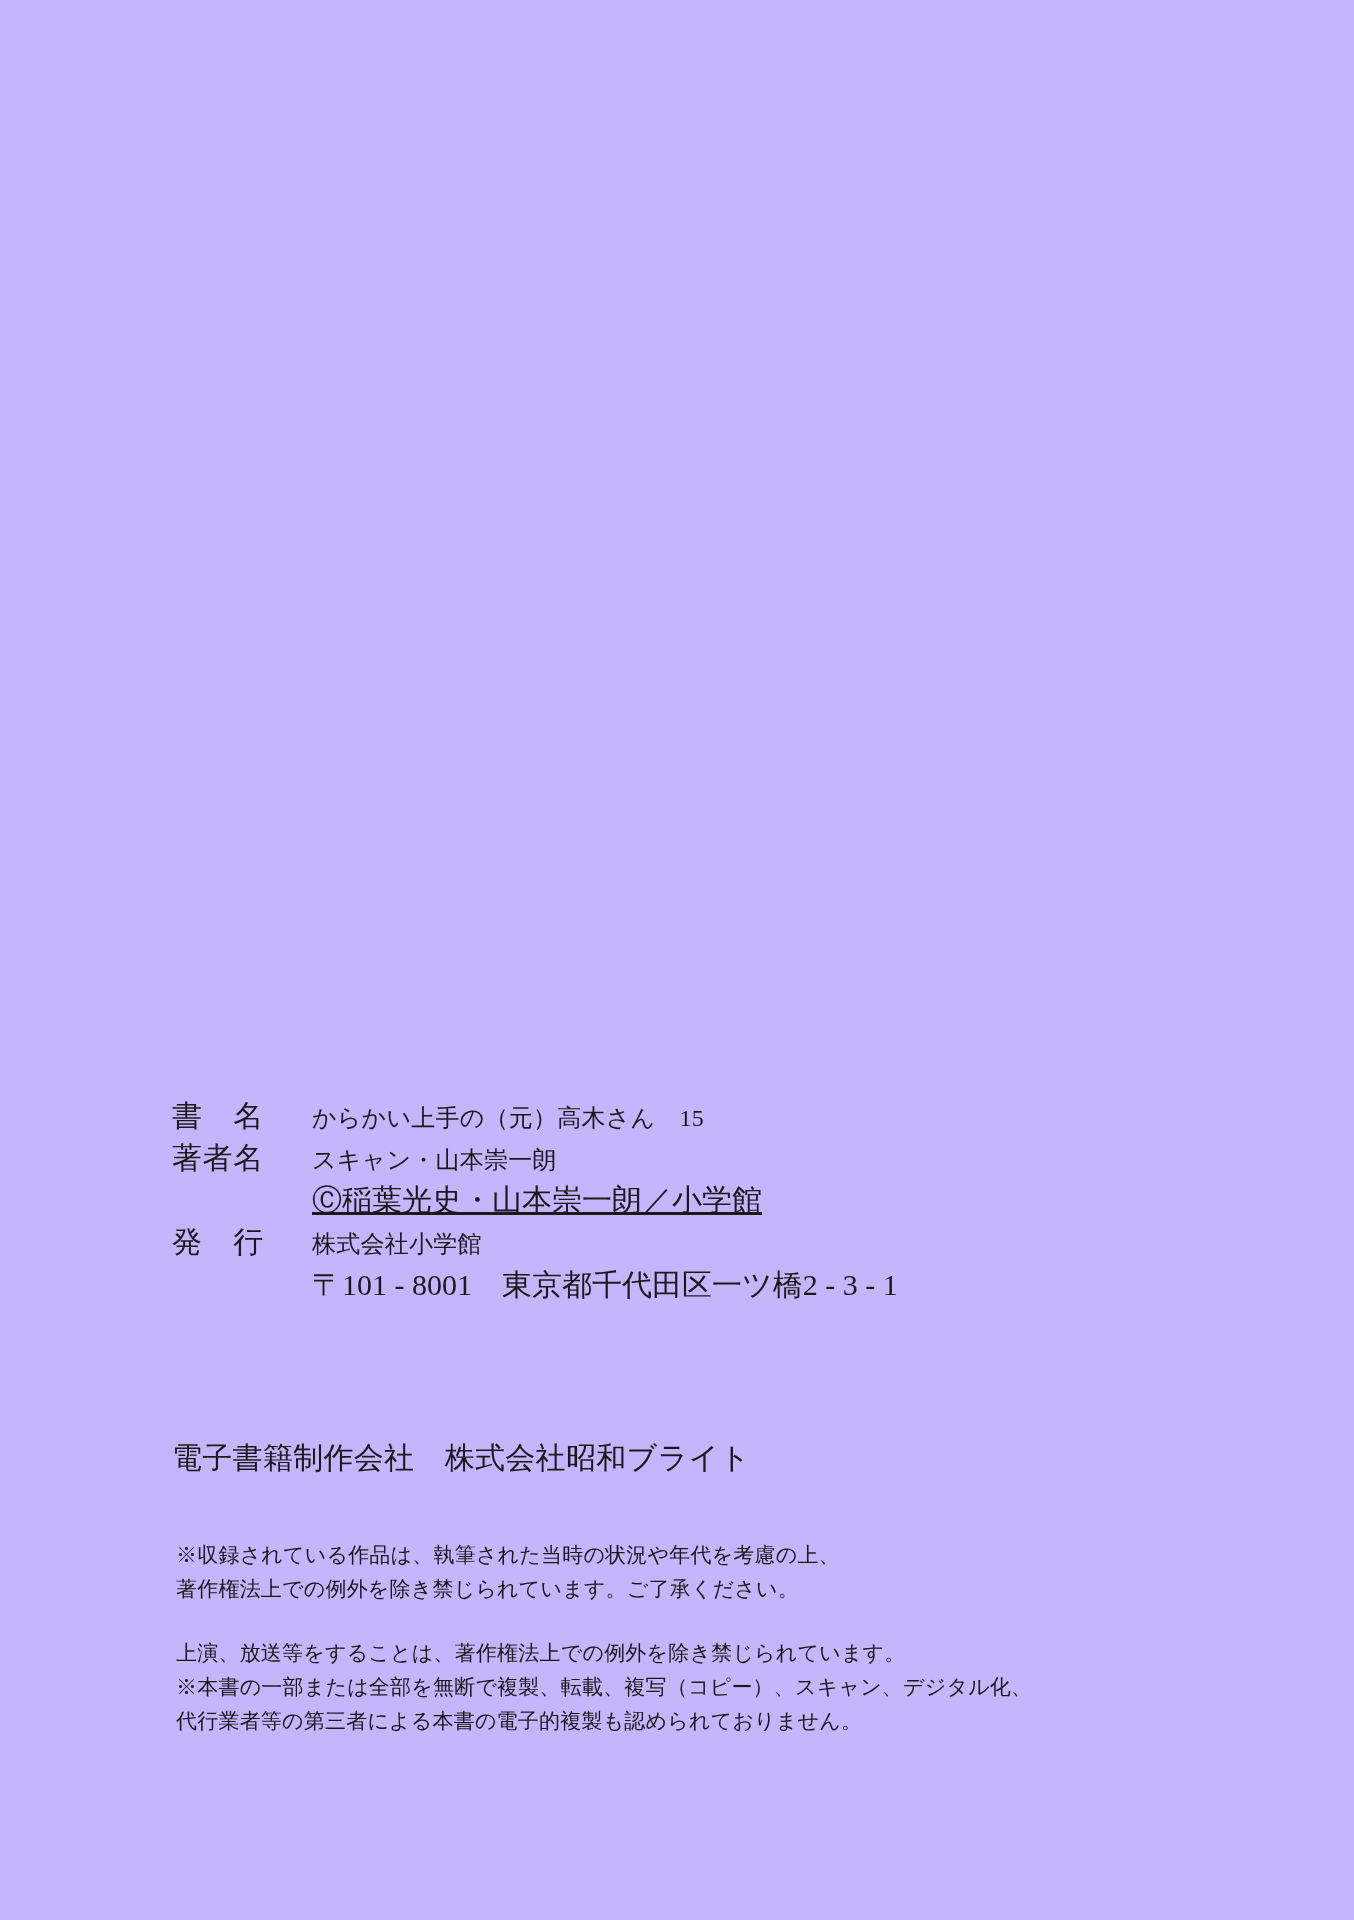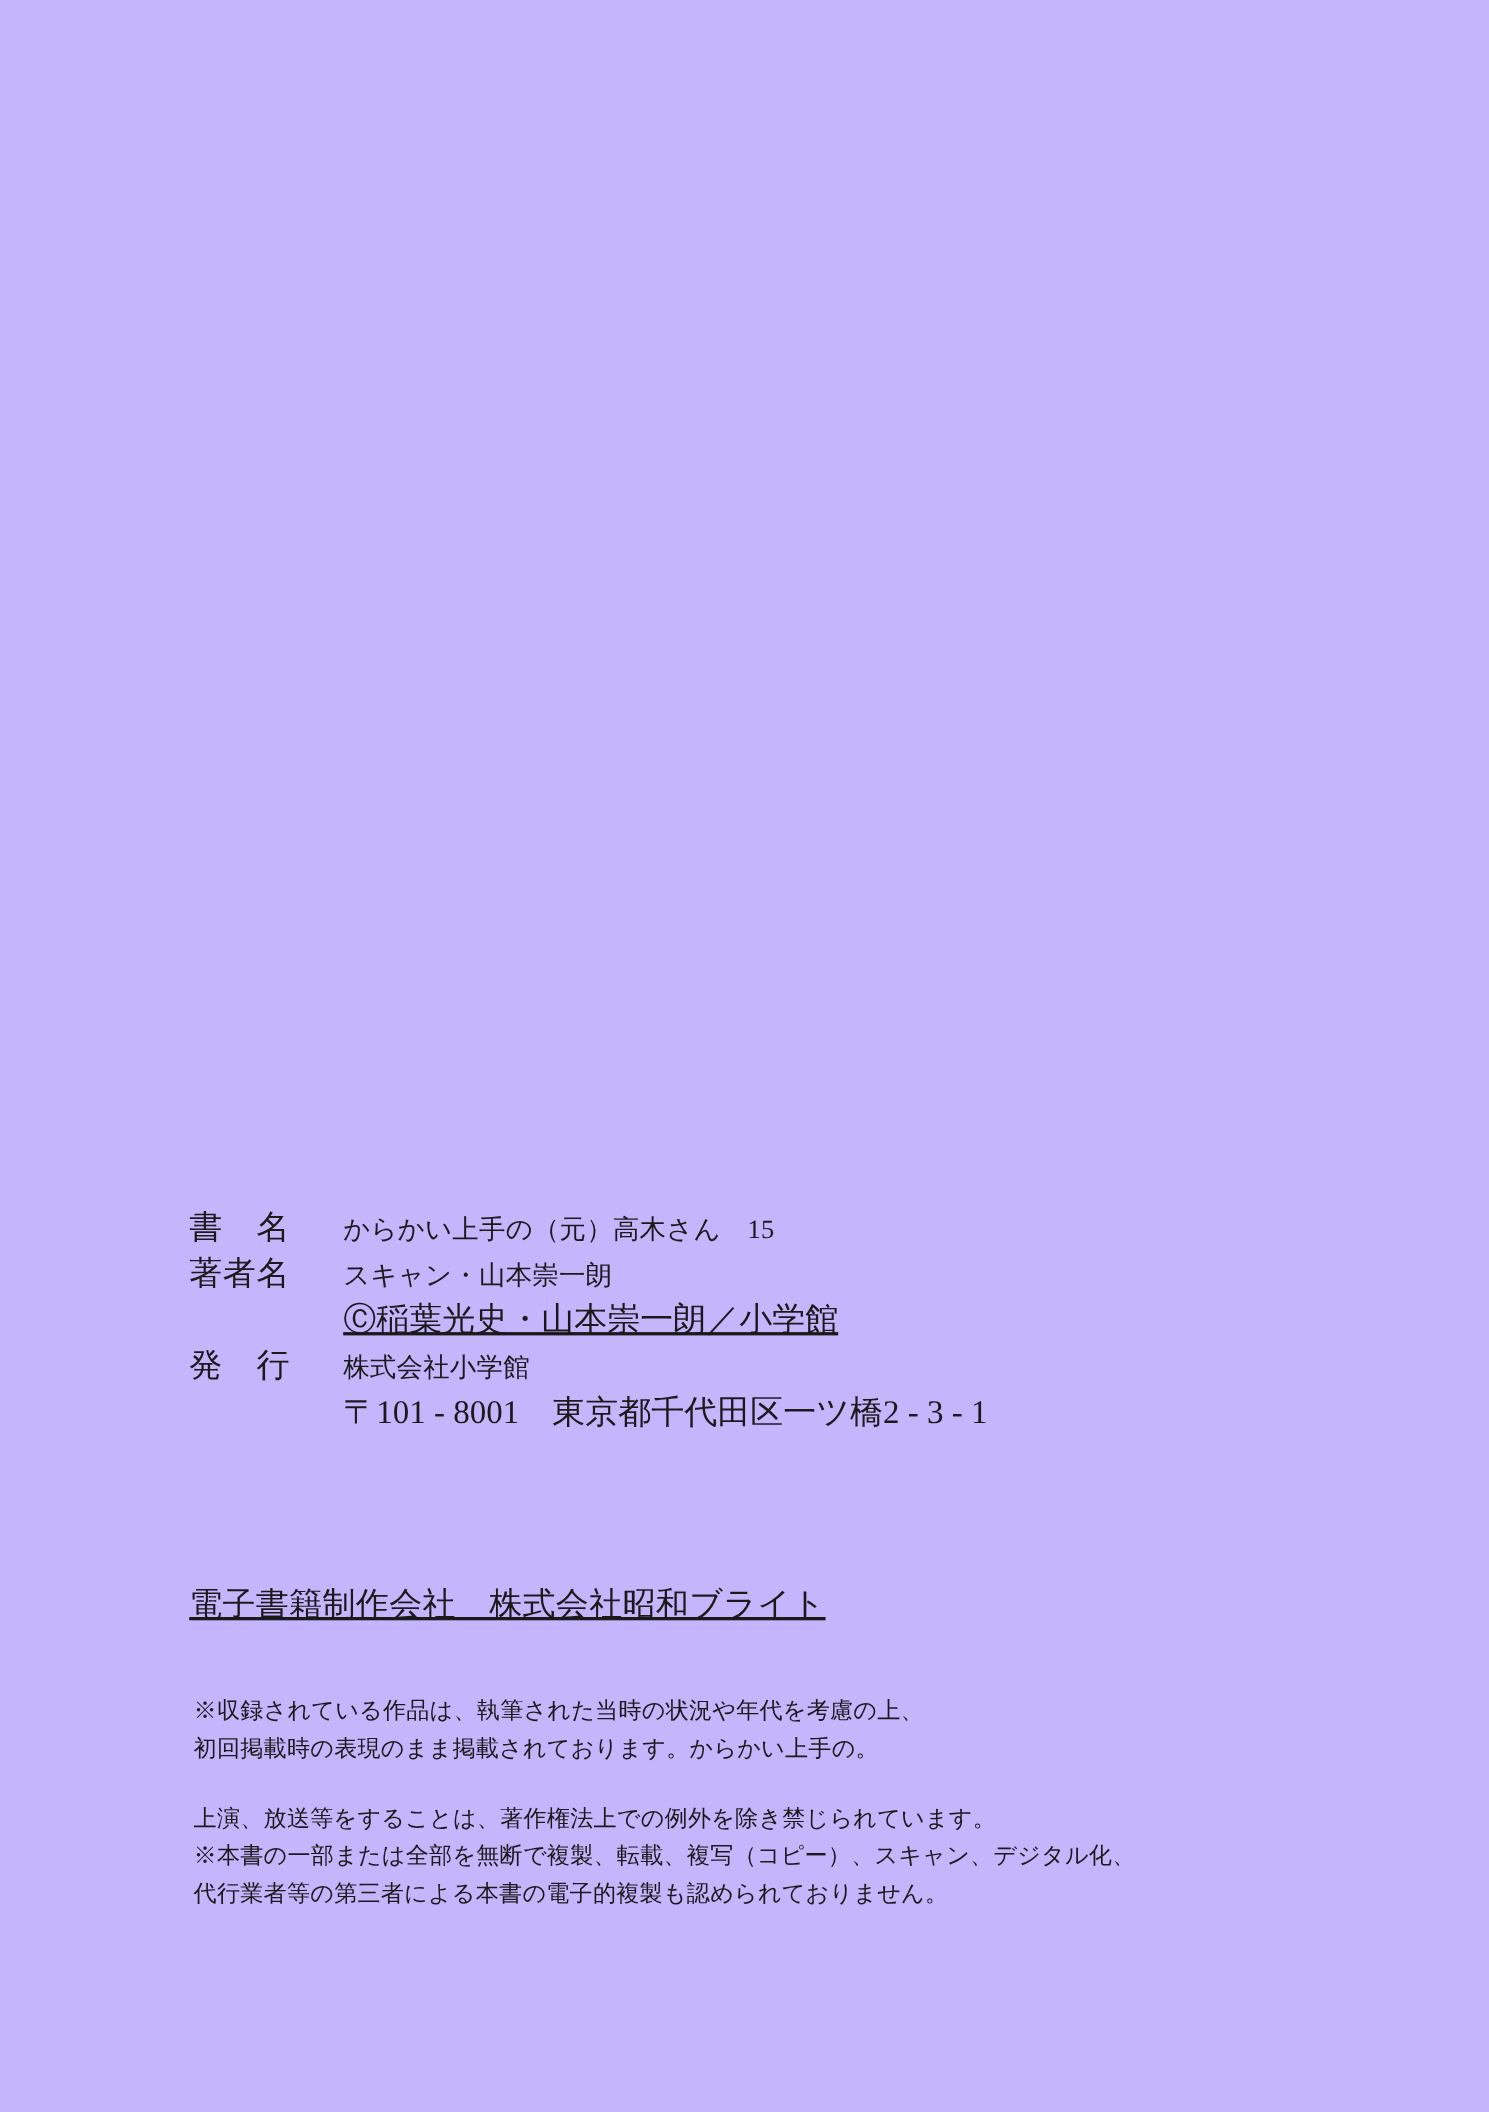--- a/index.html
+++ b/index.html
@@ -68,21 +68,20 @@
     white-space: pre;
   }
 
   .producer {
     position: absolute;
     left: 172px;
     top: 1438px;
     font-size: 30px;
     letter-spacing: 0.01em;
     white-space: pre;
-    text-decoration: underline;
   }
 
   .notes {
     position: absolute;
     left: 176px;
     top: 1538px;
     width: 1060px;
   }
 
   .note-block {
@@ -126,21 +125,21 @@
     <div class="cl-addr">〒101 - 8001　東京都千代田区一ツ橋2 - 3 - 1</div>
 
   </div>
 
   <div class="producer">電子書籍制作会社　株式会社昭和ブライト</div>
 
   <div class="notes">
 
     <div class="note-block">
       <div class="note-line">※収録されている作品は、執筆された当時の状況や年代を考慮の上、</div>
-      <div class="note-line">初回掲載時の表現のまま掲載されております。からかい上手の。</div>
+      <div class="note-line">著作権法上での例外を除き禁じられています。ご了承ください。</div>
     </div>
 
     <div class="note-block">
       <div class="note-line">上演、放送等をすることは、著作権法上での例外を除き禁じられています。</div>
       <div class="note-line">※本書の一部または全部を無断で複製、転載、複写（コピー）、スキャン、デジタル化、</div>
       <div class="note-line">代行業者等の第三者による本書の電子的複製も認められておりません。</div>
     </div>
 
   </div>
 

